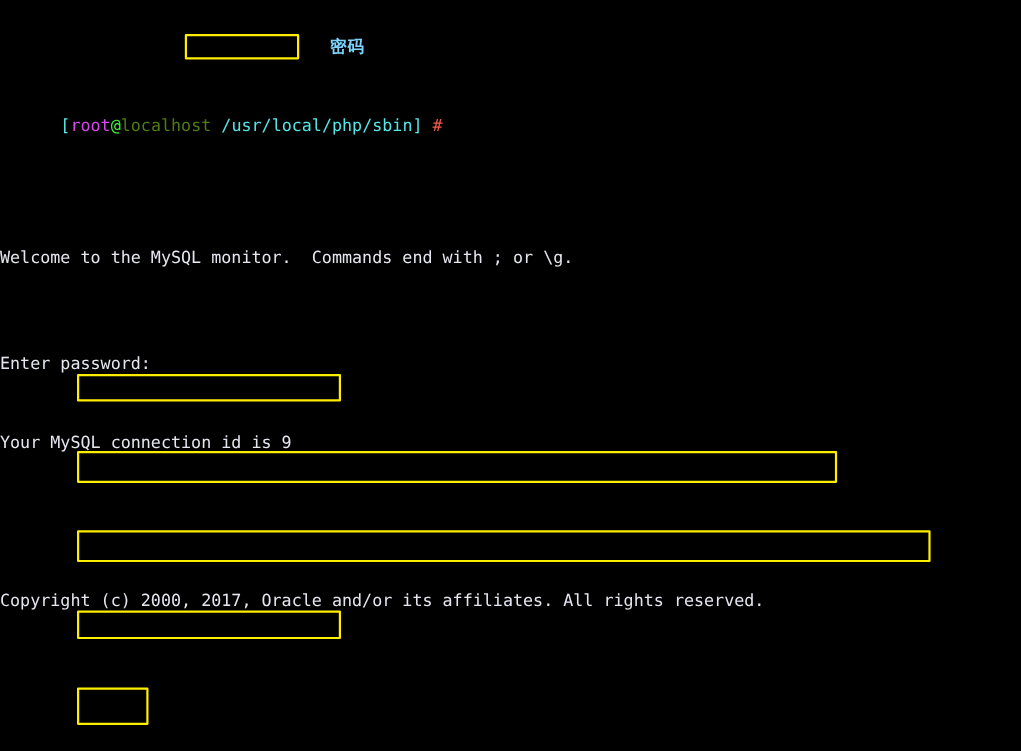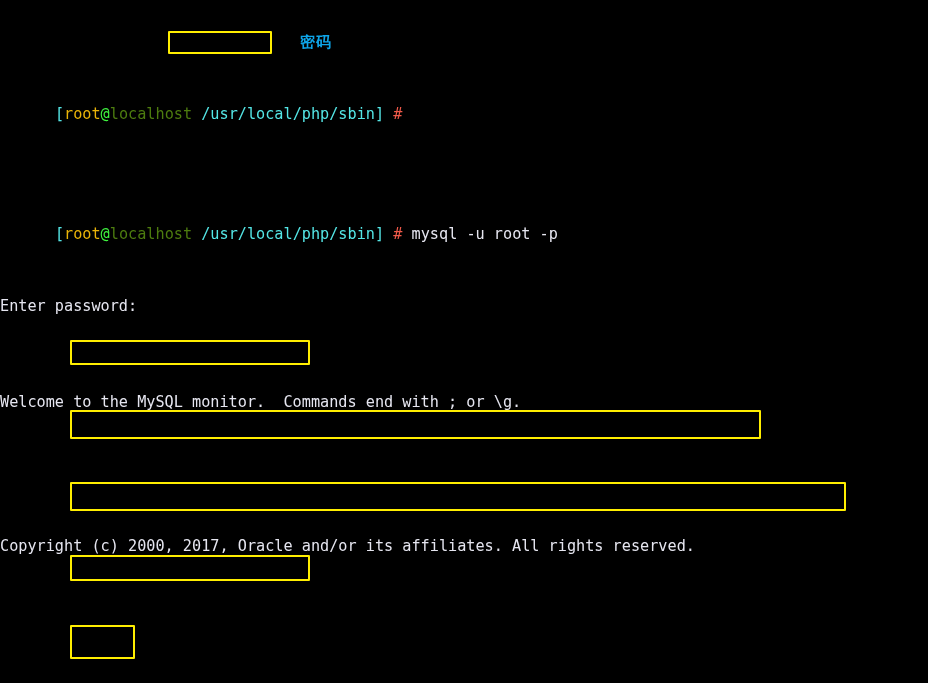--- a/index.html
+++ b/index.html
@@ -30,63 +30,61 @@
     letter-spacing: 0px;
     white-space: pre;
     color: #e6e6f0;
   }
   .line {
     height: 24px;
     white-space: pre;
     position: relative;
   }
   .c-cyan    { color: #54e6e6; }
-  .c-magenta { color: #eab308; }
+  .c-magenta { color: #d946ef; }
   .c-green   { color: #3ff23f; }
   .c-yellow  { color: #4d7c0f; }
   .c-red     { color: #f05a4a; }
   .c-white   { color: #e6e6f0; }
 
   
   .hl {
     position: absolute;
     border: 2px solid #ffee00;
     box-sizing: border-box;
     pointer-events: none;
     border-radius: 1px;
   }
   .cjk {
     position: absolute;
-    color: #0ea5e9;
+    color: #7dd3fc;
     font-family: "DejaVu Sans", sans-serif;
     font-size: 15px;
     line-height: 18px;
     font-weight: bold;
     letter-spacing: 1px;
   }
 </style>
 </head>
 <body>
 
 <div id="terminal">
   <div class="screen">
 
     
     <div class="line">
       <span class="c-cyan">[</span><span class="c-magenta">root</span><span class="c-green">@</span><span class="c-yellow">localhost</span><span class="c-white"> </span><span class="c-cyan">/usr/local/php/sbin</span><span class="c-cyan">]</span><span class="c-white"> </span><span class="c-red">#</span>
     </div>
 
     
-    <div class="line">
-      <span class="c-cyan">[</span><span class="c-magenta">root</span><span class="c-green">@</span><span class="c-yellow">localhost</span><span class="c-white"> </span><span class="c-cyan">/usr/local/php/sbin</span><span class="c-cyan">]</span><span class="c-white"> </span><span class="c-red">#</span><span class="c-white"> mysql -u root -p</span>
-    </div>
+
+    <div class="line"><span>Welcome to the MySQL monitor.  Commands end with ; or \g.</span></div>
 
     <div class="line"><span class="c-white">Enter password:</span></div>
-
-    <div class="line"><span>Welcome to the MySQL monitor.  Commands end with ; or \g.</span></div>
+    <div class="line"><span>Your MySQL connection id is 9</span></div>
     <div class="line"><span></span></div>
     <div class="line"><span>Copyright (c) 2000, 2017, Oracle and/or its affiliates. All rights reserved.</span></div>
     
     
     
     
     
     
     
 

